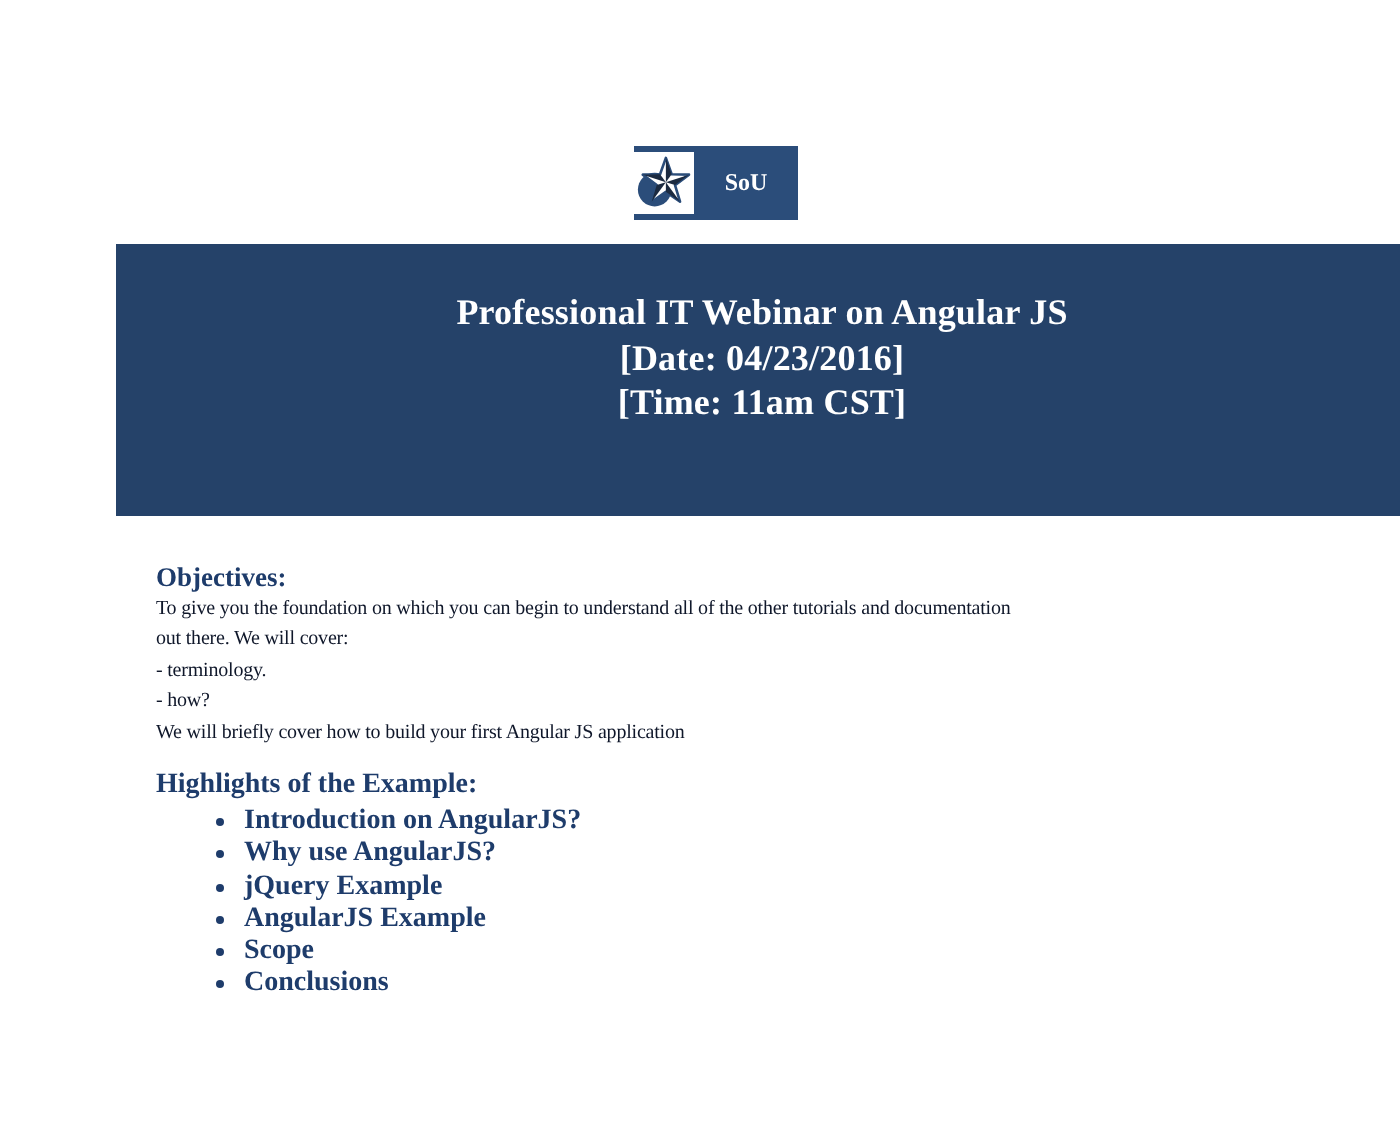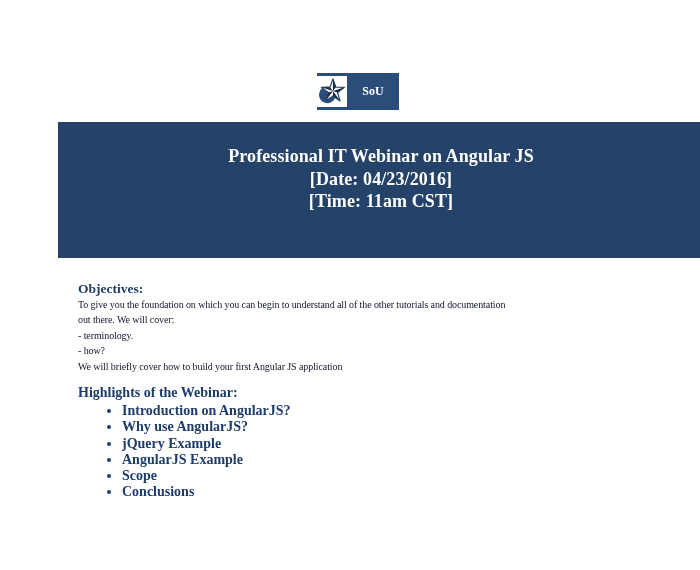--- a/index.html
+++ b/index.html
@@ -133,21 +133,21 @@
   </div>
 
   <div class="content">
     <div class="obj-heading">Objectives:</div>
     <div class="body-line">To give you the foundation on which you can begin to understand all of the other tutorials and documentation</div>
     <div class="body-line">out there. We will cover:</div>
     <div class="body-line">- terminology.</div>
     <div class="body-line">- how?</div>
     <div class="body-line">We will briefly cover how to build your first Angular JS application</div>
 
-    <div class="hl-heading">Highlights of the Webinar:</div>
+    <div class="hl-heading">Highlights of the Example:</div>
     <ul class="hl-list">
       <li>Introduction on AngularJS?</li>
       <li>Why use AngularJS?</li>
       <li>jQuery Example</li>
       <li>AngularJS Example</li>
       <li>Scope</li>
       <li>Conclusions</li>
     </ul>
   </div>
 

